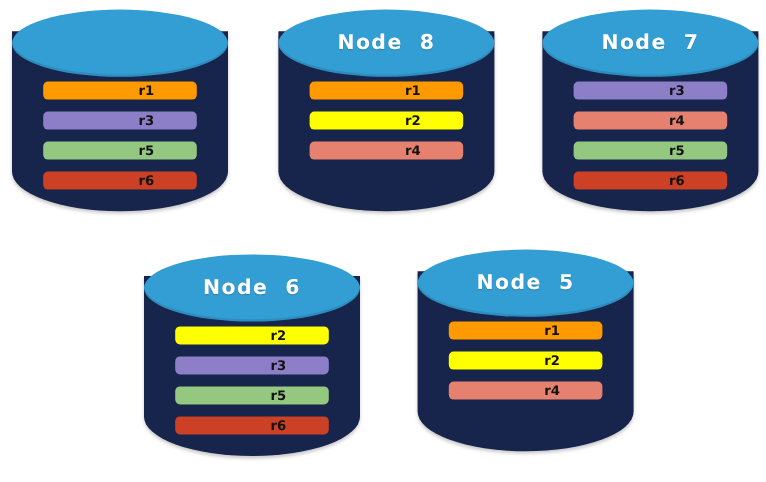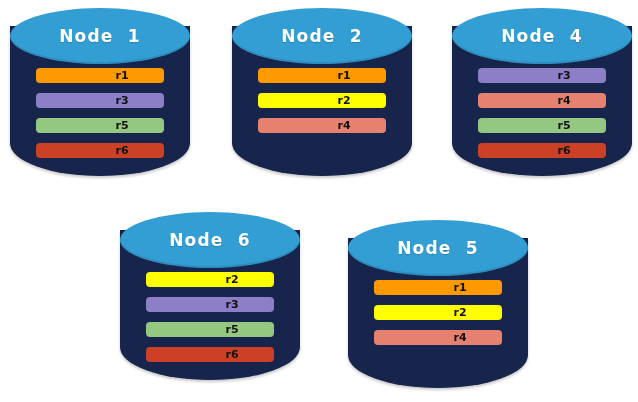--- a/index.html
+++ b/index.html
@@ -93,54 +93,53 @@
     padding-left: 44px;
   }
   .replica:last-child { margin-bottom: 0; }
 
   
   #node-1 { left: 10px;  top: 8px; }
   #node-2 { left: 232px; top: 8px; }
   #node-3 { left: 452px; top: 8px; }
   
   #node-4 { left: 120px; top: 212px; }
-  #node-5 { left: 348px; top: 220px; }
+  #node-5 { left: 348px; top: 208px; }
 </style>
 </head>
 <body style="background: rgb(255, 255, 255);">
 
 <div id="diagram">
 
   <div class="node" id="node-1">
     <div class="cyl-body" style="background: rgb(23, 36, 75);"></div>
     <div class="cyl-top" style="background: rgb(51, 158, 212);"></div>
-    <div class="node-label" style="color: rgb(255, 255, 255);">Node  1</div>
     <div class="replicas">
         <div class="replica" style="background: rgb(255, 153, 0);">r1</div>
         <div class="replica" style="background: rgb(140, 127, 200);">r3</div>
         <div class="replica" style="background: rgb(148, 199, 128);">r5</div>
         <div class="replica" style="background: rgb(204, 65, 37);">r6</div>
       </div>
   </div>
 
   <div class="node" id="node-2">
     <div class="cyl-body" style="background: rgb(23, 36, 75);"></div>
     <div class="cyl-top" style="background: rgb(51, 158, 212);"></div>
-    <div class="node-label" style="color: rgb(255, 255, 255);">Node  2</div>
+    <div class="node-label" style="color: rgb(255, 255, 255);">Node  8</div>
     <div class="replicas">
         <div class="replica" style="background: rgb(255, 153, 0);">r1</div>
         <div class="replica" style="background: rgb(255, 255, 0);">r2</div>
         <div class="replica" style="background: rgb(229, 129, 110);">r4</div>
       </div>
   </div>
 
   <div class="node" id="node-3">
     <div class="cyl-body" style="background: rgb(23, 36, 75);"></div>
     <div class="cyl-top" style="background: rgb(51, 158, 212);"></div>
-    <div class="node-label" style="color: rgb(255, 255, 255);">Node  4</div>
+    <div class="node-label" style="color: rgb(255, 255, 255);">Node  7</div>
     <div class="replicas">
         <div class="replica" style="background: rgb(140, 127, 200);">r3</div>
         <div class="replica" style="background: rgb(229, 129, 110);">r4</div>
         <div class="replica" style="background: rgb(148, 199, 128);">r5</div>
         <div class="replica" style="background: rgb(204, 65, 37);">r6</div>
       </div>
   </div>
 
   <div class="node" id="node-4">
     <div class="cyl-body" style="background: rgb(23, 36, 75);"></div>

